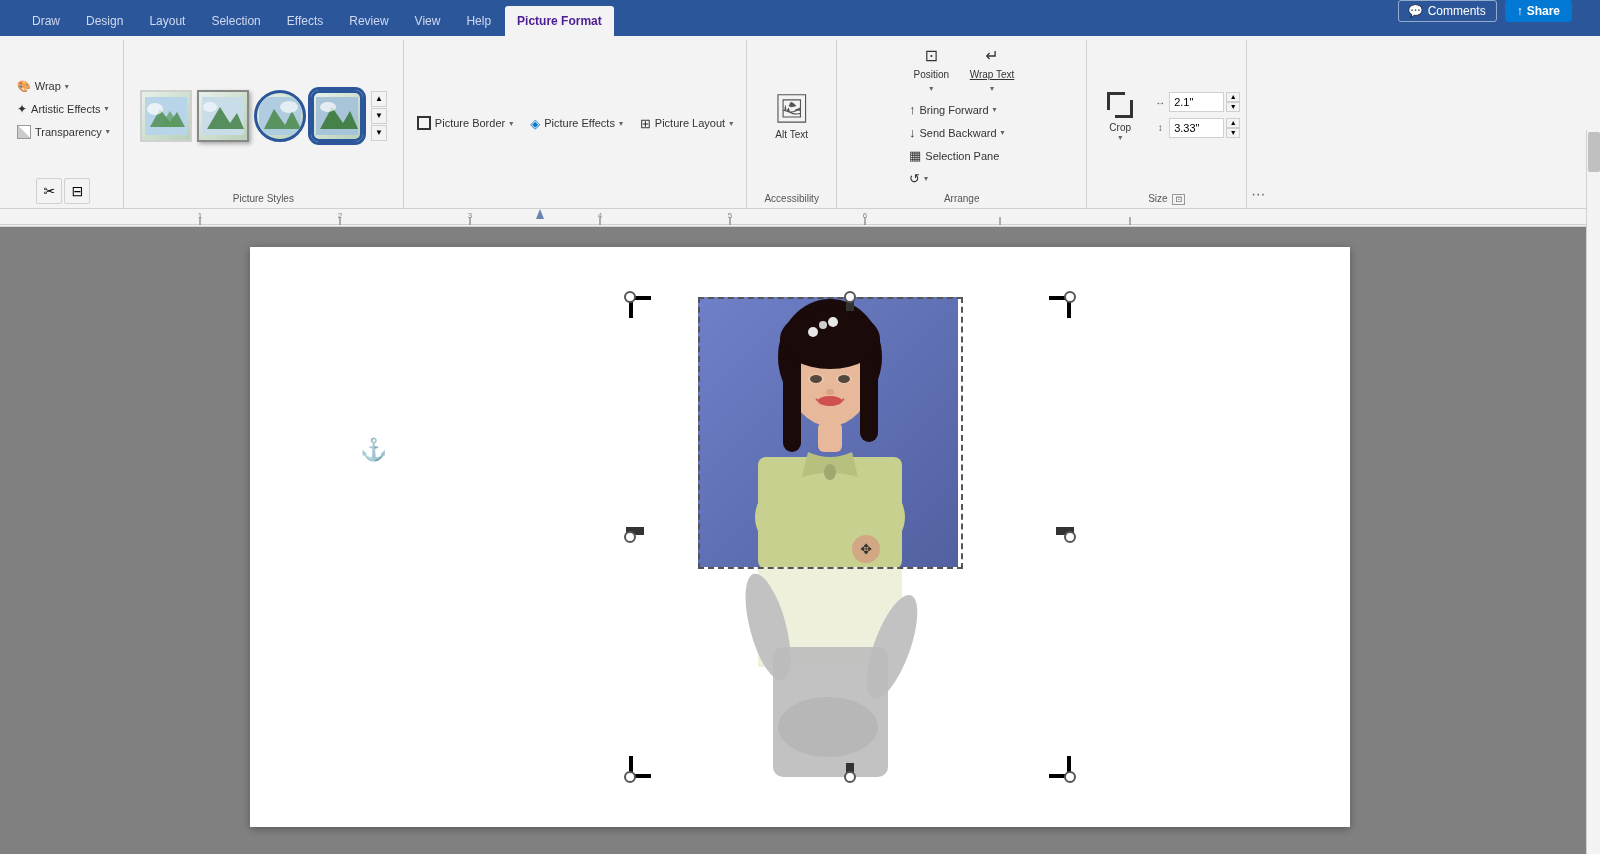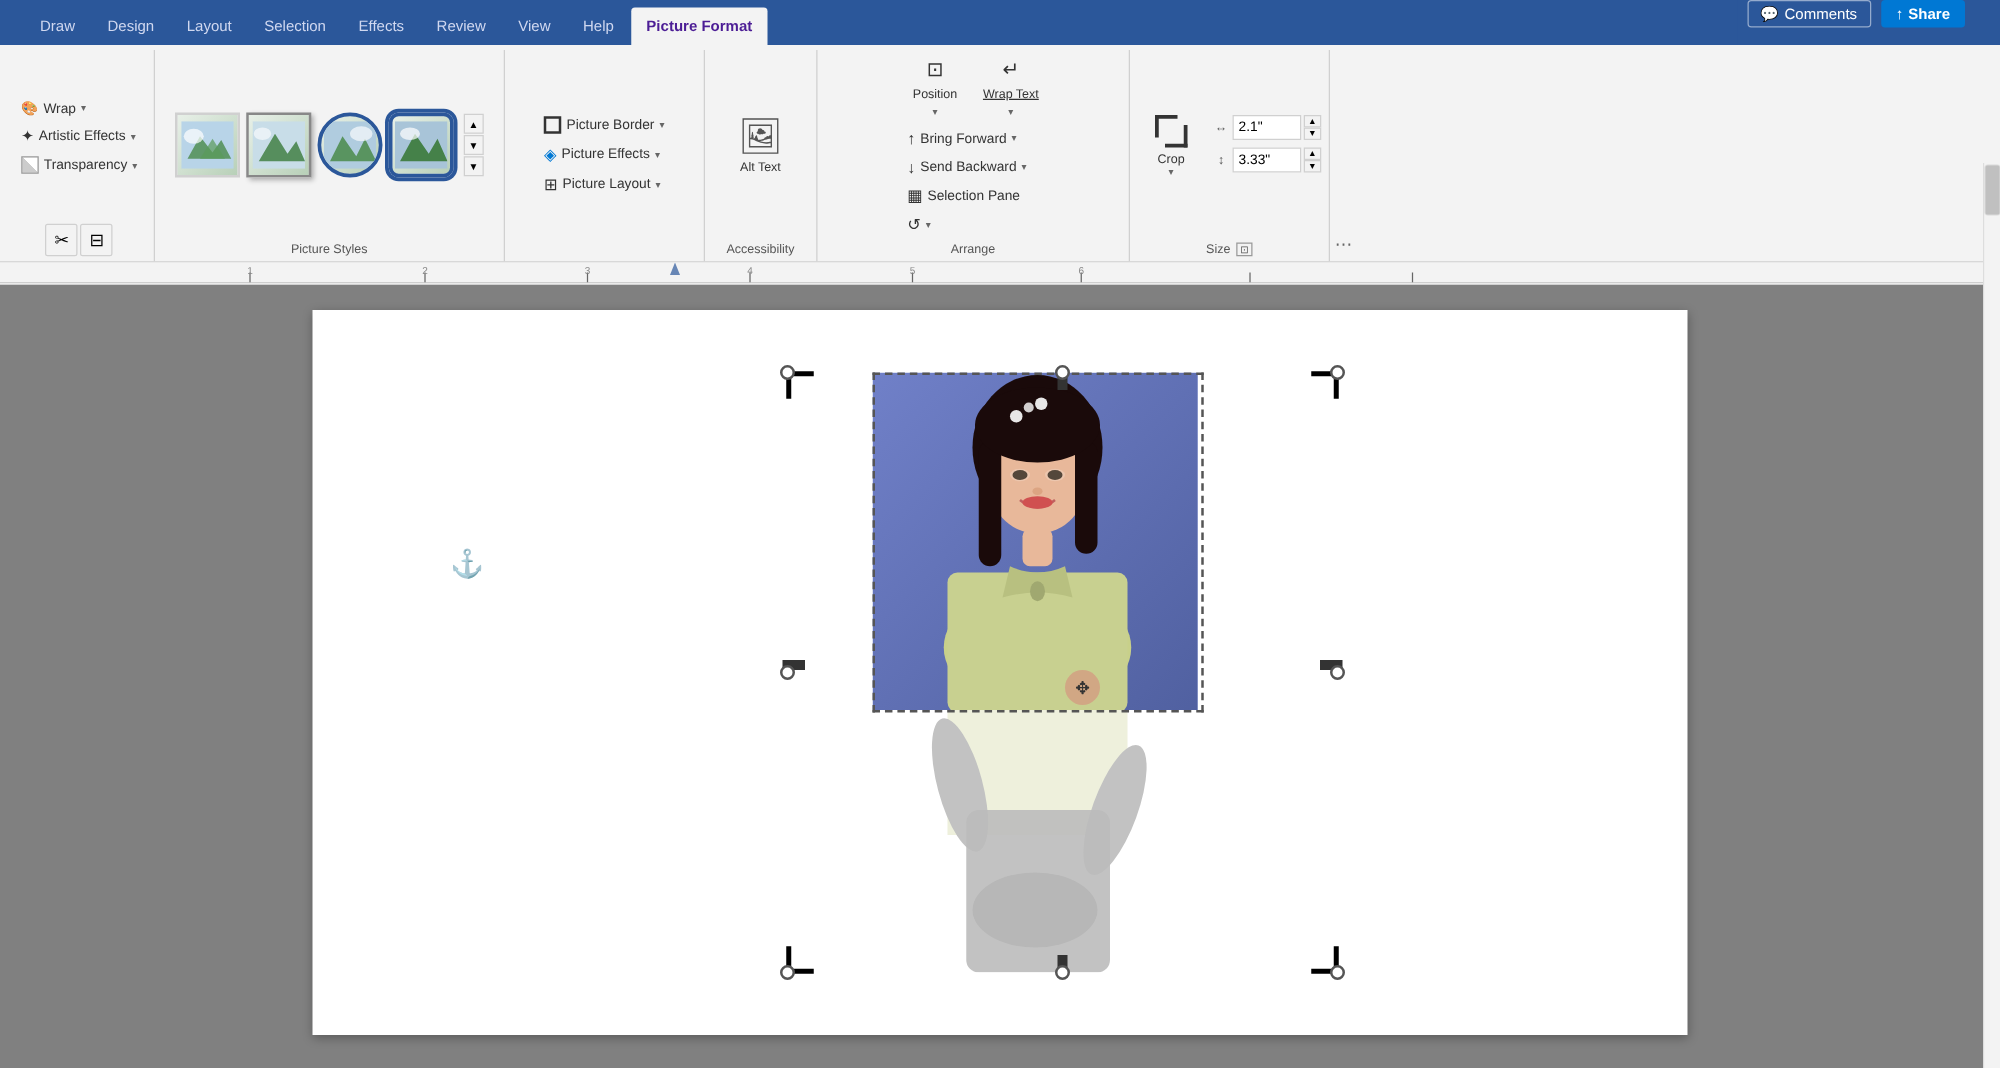--- a/index.html
+++ b/index.html
@@ -454,21 +454,21 @@
       <div class="thumb-scroll" style="margin-left:3px;">
         <div class="thumb-scroll-btn">▲</div>
         <div class="thumb-scroll-btn">▼</div>
         <div class="thumb-scroll-btn">▼</div>
       </div>
     </div>
     <div class="ribbon-group-label" style="color:#555; font-size:10px;">Picture Styles</div>
   </div>
 
   <div class="ribbon-group" style="min-width:160px;">
-    <div style="display:flex; flex-direction:column; gap:3px; flex:1; justify-content:center;">
+    <div style="display:flex; gap:3px; flex:1; justify-content:center;">
       <div class="ribbon-btn-small">
         <span style="font-size:13px; border:2px solid #333; width:14px; height:14px; display:inline-block;"></span>
         <span>Picture Border</span>
         <span class="dropdown-arrow">▾</span>
       </div>
       <div class="ribbon-btn-small">
         <span style="font-size:13px; color:#0078d4;">◈</span>
         <span>Picture Effects</span>
         <span class="dropdown-arrow">▾</span>
       </div>

